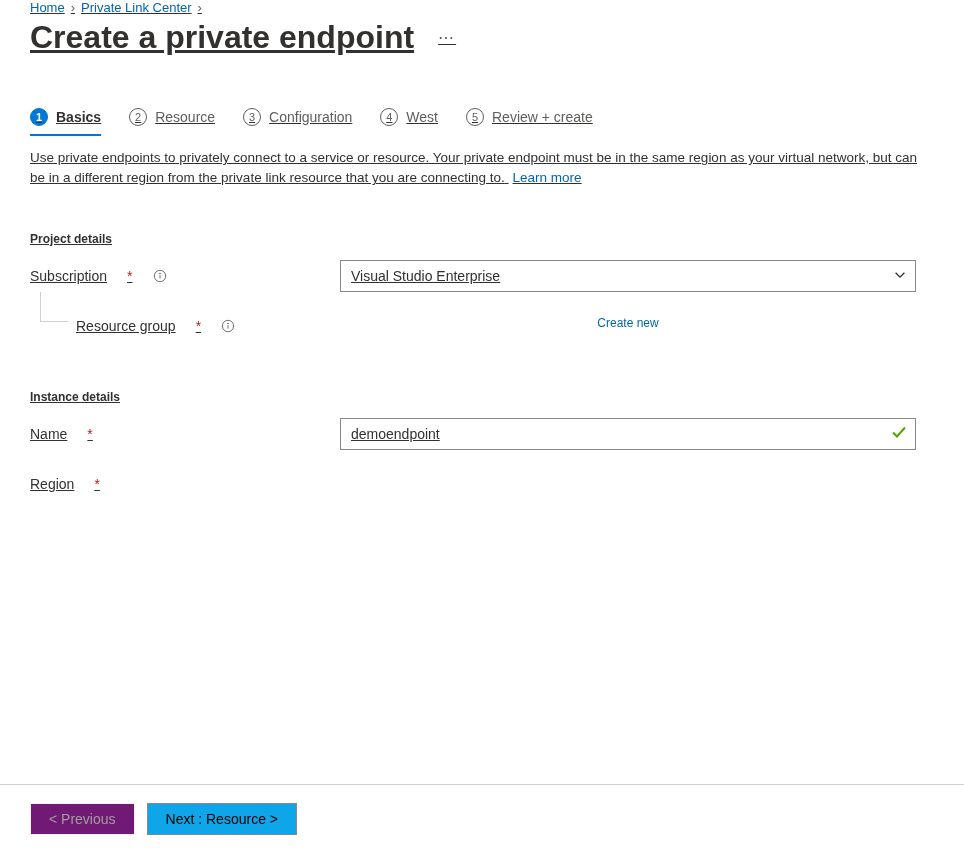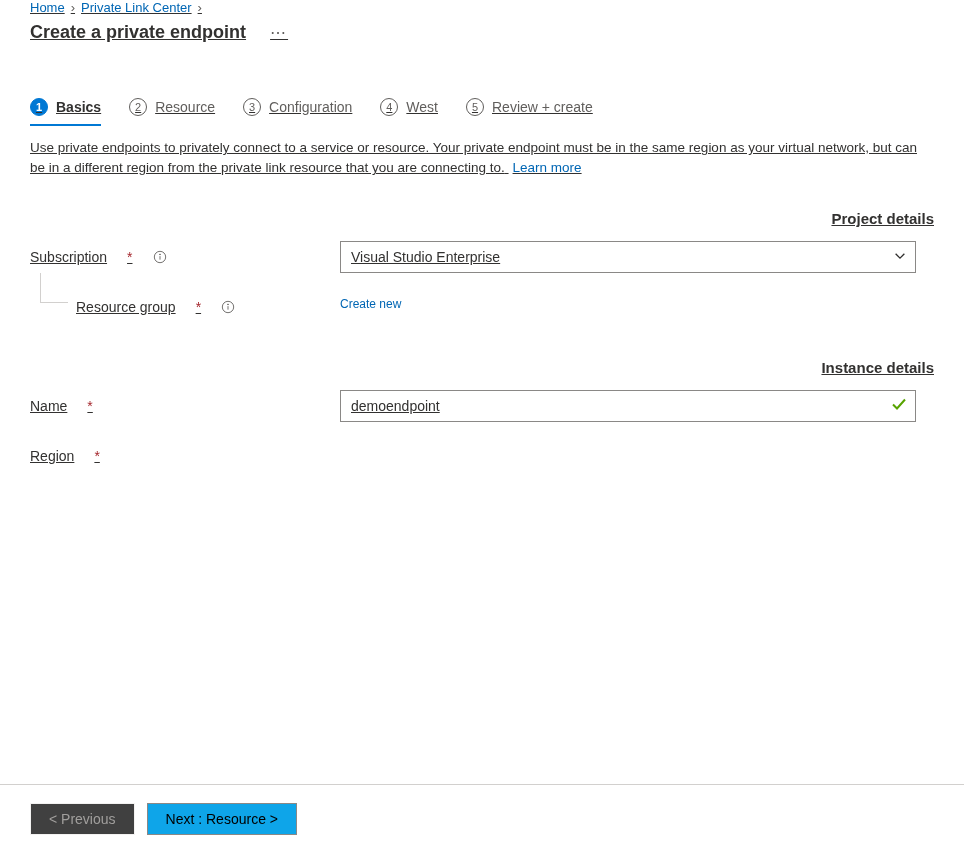--- a/index.html
+++ b/index.html
@@ -15,56 +15,56 @@
   *{box-sizing:border-box;}
   html,body{margin:0;padding:0;width:964px;height:857px;font-family:"Segoe UI",Arial,sans-serif;color:var(--fg);font-size:14px;background:#fff;}
   body{display:flex;flex-direction:column;}
   .page{flex:1 1 auto;padding:0 30px 0 30px;display:flex;flex-direction:column;overflow:hidden;text-decoration:underline;}
   
   .breadcrumb{display:flex;align-items:center;gap:6px;font-size:13px;margin-top:0;}
   .breadcrumb a{color:var(--link);text-decoration:none;}
   .breadcrumb .chev{color:var(--muted);}
   
   .title-row{display:flex;align-items:center;gap:18px;margin-top:4px;}
-  h1{font-size:18px;font-weight:600;margin:0;}
+  h1{font-size:32px;font-weight:600;margin:0;}
   .more-btn{background:none;border:none;cursor:pointer;color:var(--muted);font-size:16px;padding:4px 6px;letter-spacing:2px;}
   
   .tabs{display:flex;gap:28px;margin-top:46px;border-bottom:0;}
   .tab{display:flex;align-items:center;gap:8px;padding:6px 0 10px 0;color:var(--muted);cursor:pointer;font-size:14px;position:relative;}
   .tab.active{color:var(--fg);font-weight:600;}
   .tab.active::after{content:"";position:absolute;left:0;right:0;bottom:0;height:2px;background:var(--accent);}
   .step-num{width:18px;height:18px;border:1px solid var(--muted);border-radius:50%;display:inline-flex;align-items:center;justify-content:center;font-size:11px;color:var(--muted);font-weight:400;}
   .tab.active .step-num{background:var(--accent);border-color:var(--accent);color:#fff;font-weight:600;}
   
   .desc{margin-top:12px;font-size:13.5px;line-height:1.5;max-width:890px;}
   .desc a{color:var(--link);text-decoration:none;margin-left:4px;}
   
-  .section-h{font-size:15px;font-weight:600;margin-top:18px;text-align:right;}
+  .section-h{font-size:12px;font-weight:600;margin-top:30px;}
   .form{margin-top:14px;}
   .field{display:flex;align-items:flex-start;margin-bottom:18px;}
   .field .labelcol{width:310px;display:flex;align-items:center;gap:20px;min-height:32px;}
   .field.sub .labelcol{padding-left:46px;position:relative;}
   .tree-line{position:absolute;left:10px;top:-18px;width:28px;height:30px;border-left:1px solid var(--border-light);border-bottom:1px solid var(--border-light);}
   .req{color:var(--required);}
   .info{width:14px;height:14px;display:inline-flex;align-items:center;justify-content:center;}
   .info svg{width:14px;height:14px;stroke:var(--muted);fill:none;}
-  .ctrlcol{flex:1;max-width:576px;}
+  .ctrlcol{flex:1;max-width:576px;text-align:center;}
   .select,.input{width:100%;height:32px;border:1px solid var(--border);background:#fff;padding:0 32px 0 10px;font-size:14px;color:var(--fg);position:relative;display:flex;align-items:center;cursor:pointer;}
   .select.focused{border-color:#5c2e91;}
   .input{cursor:text;}
   .chev-down{position:absolute;right:8px;top:50%;transform:translateY(-50%);}
   .chev-down svg{width:14px;height:14px;stroke:var(--fg);fill:none;stroke-width:1.5;}
   .check-ok{position:absolute;right:8px;top:50%;transform:translateY(-50%);}
   .check-ok svg{width:16px;height:16px;stroke:var(--ok);fill:none;stroke-width:2;}
   .sublink{color:var(--link);font-size:12px;text-decoration:none;display:inline-block;margin-top:6px;}
   
   .footer-sep{border-top:1px solid var(--border-light);margin-top:auto;}
   .footer{padding:18px 30px 22px 30px;display:flex;gap:12px;}
   .btn{height:32px;padding:0 18px;font-size:14px;border:1px solid var(--border);background:#0ea5e9;cursor:pointer;}
-  .btn.disabled{background:#404040;color:#a19f9d;border-color:#f3f2f1;cursor:default;}
+  .btn.disabled{background:#701a75;color:#a19f9d;border-color:#f3f2f1;cursor:default;}
 </style>
 </head>
 <body>
 
 <div class="page">
 
   <nav class="breadcrumb">
     <a href="#">Home</a>
     <span class="chev">›</span>
     <a href="#">Private Link Center</a>

